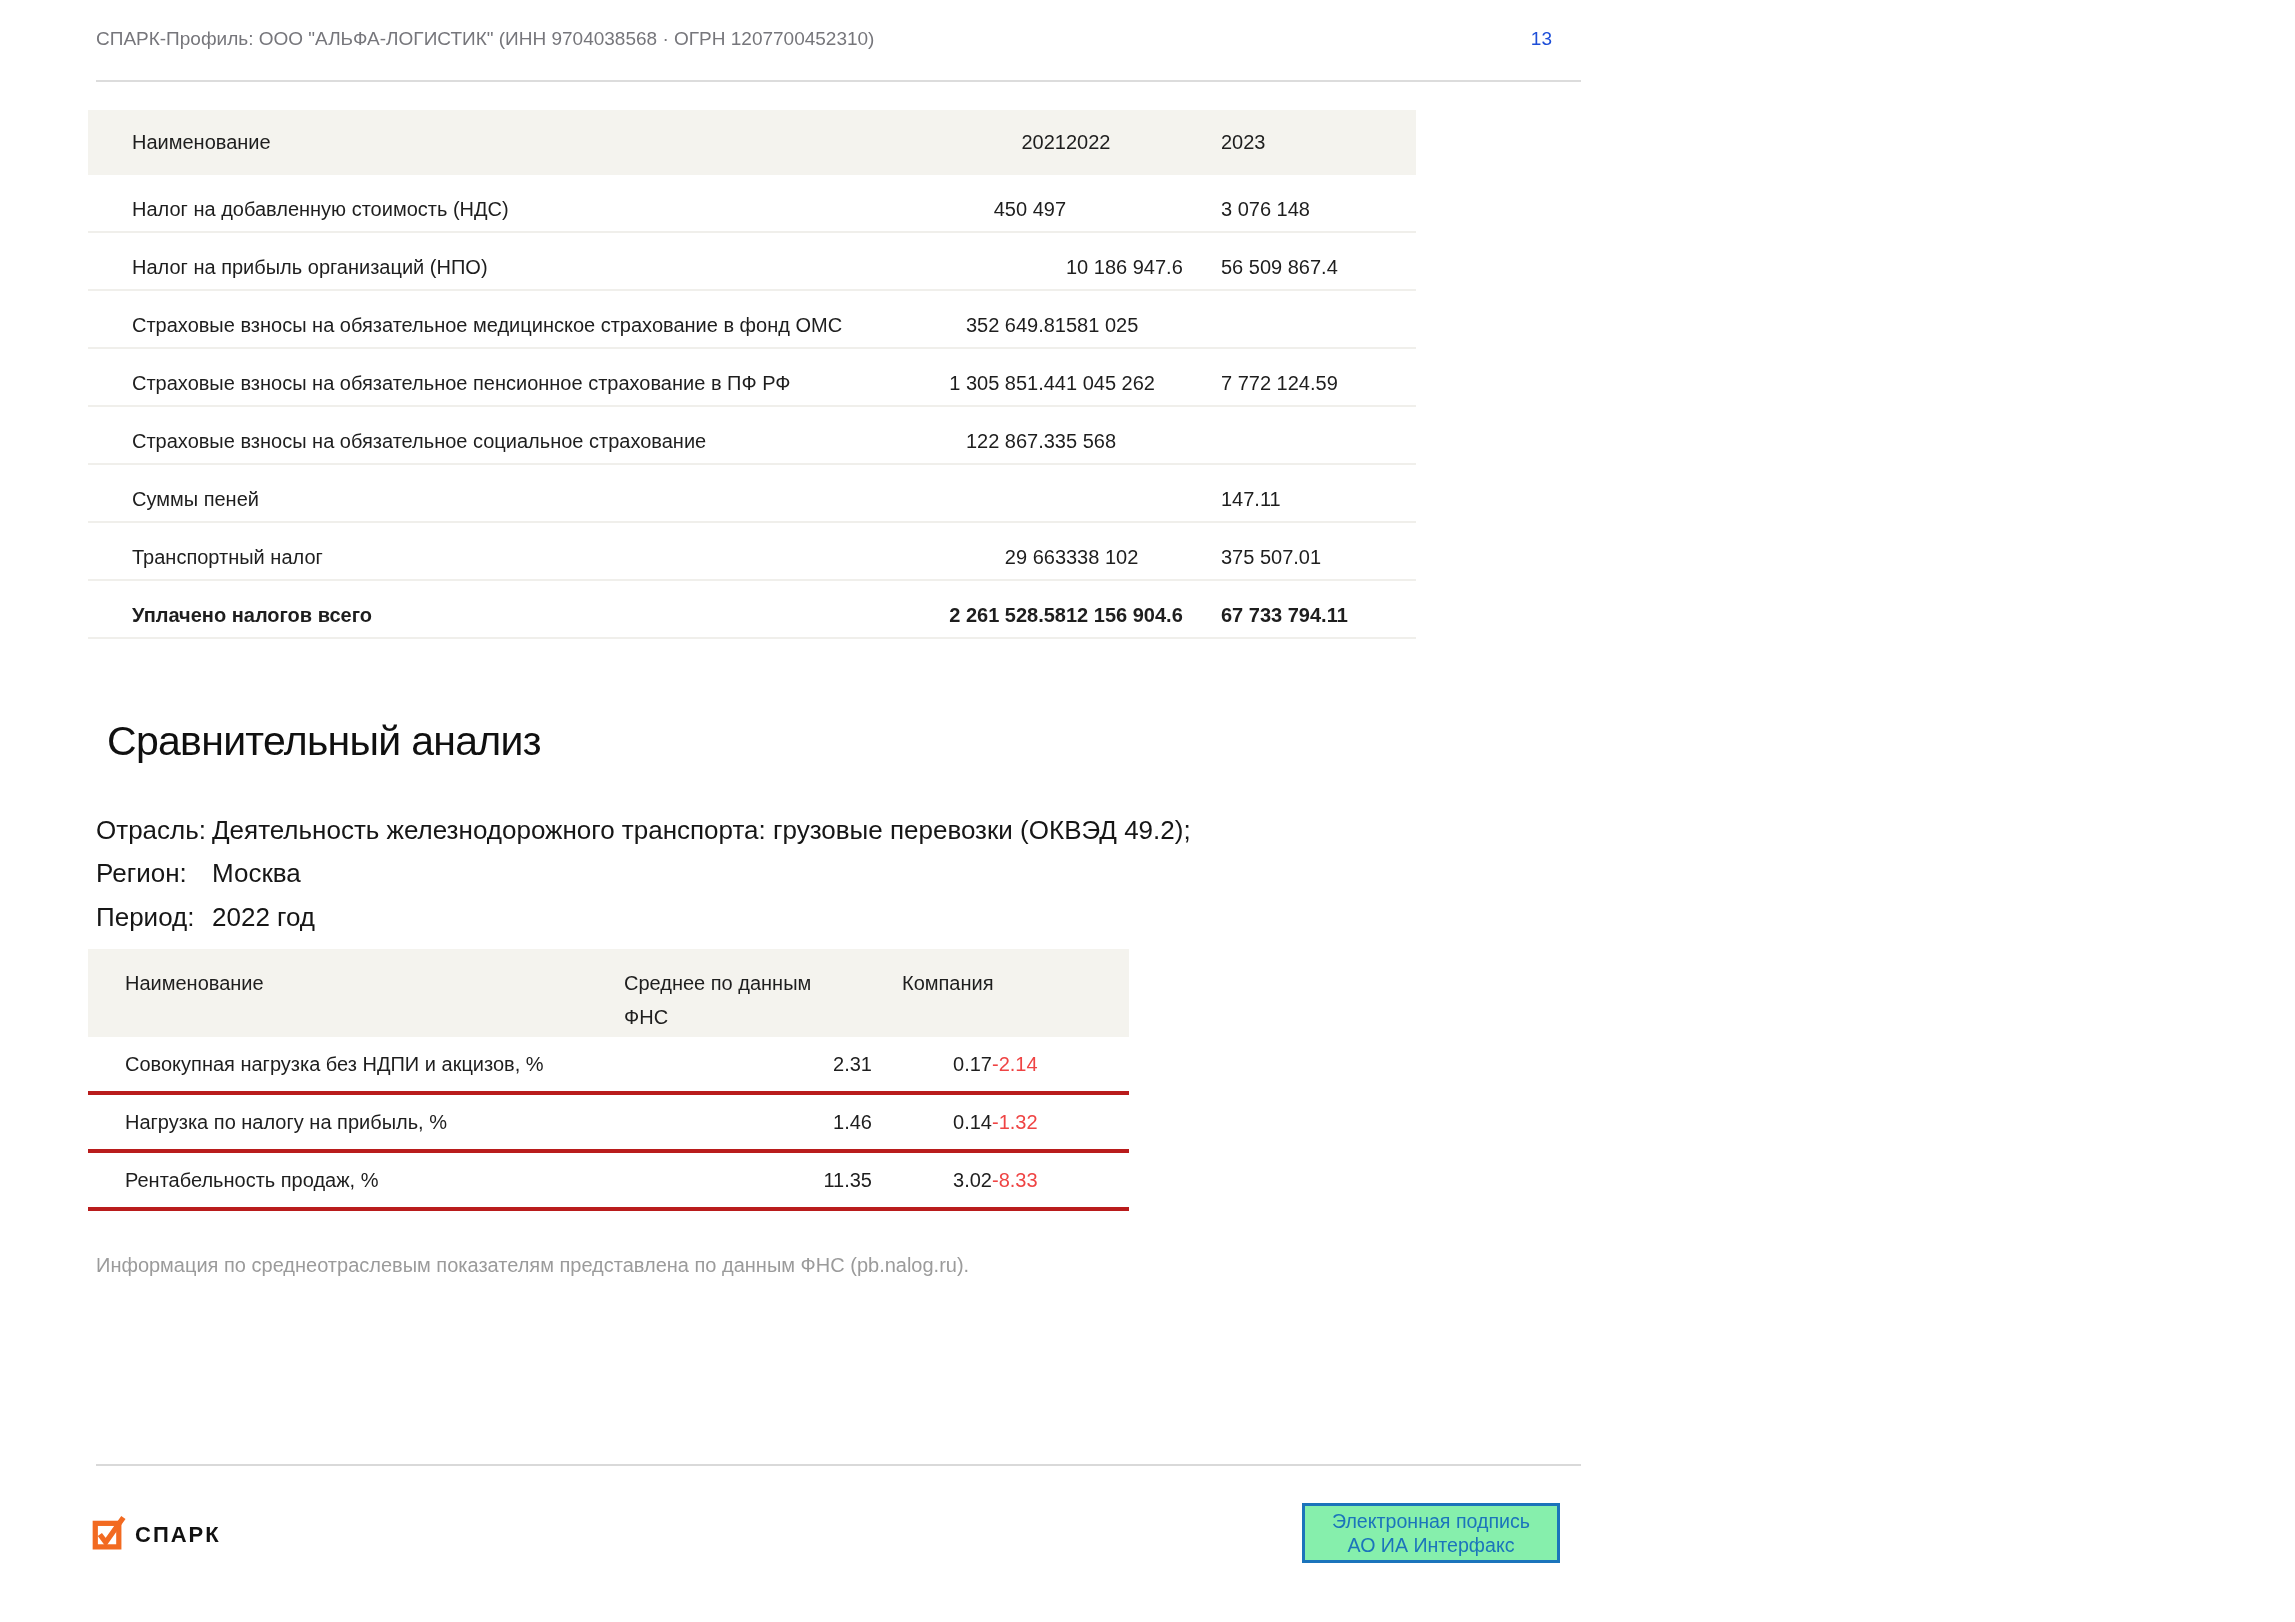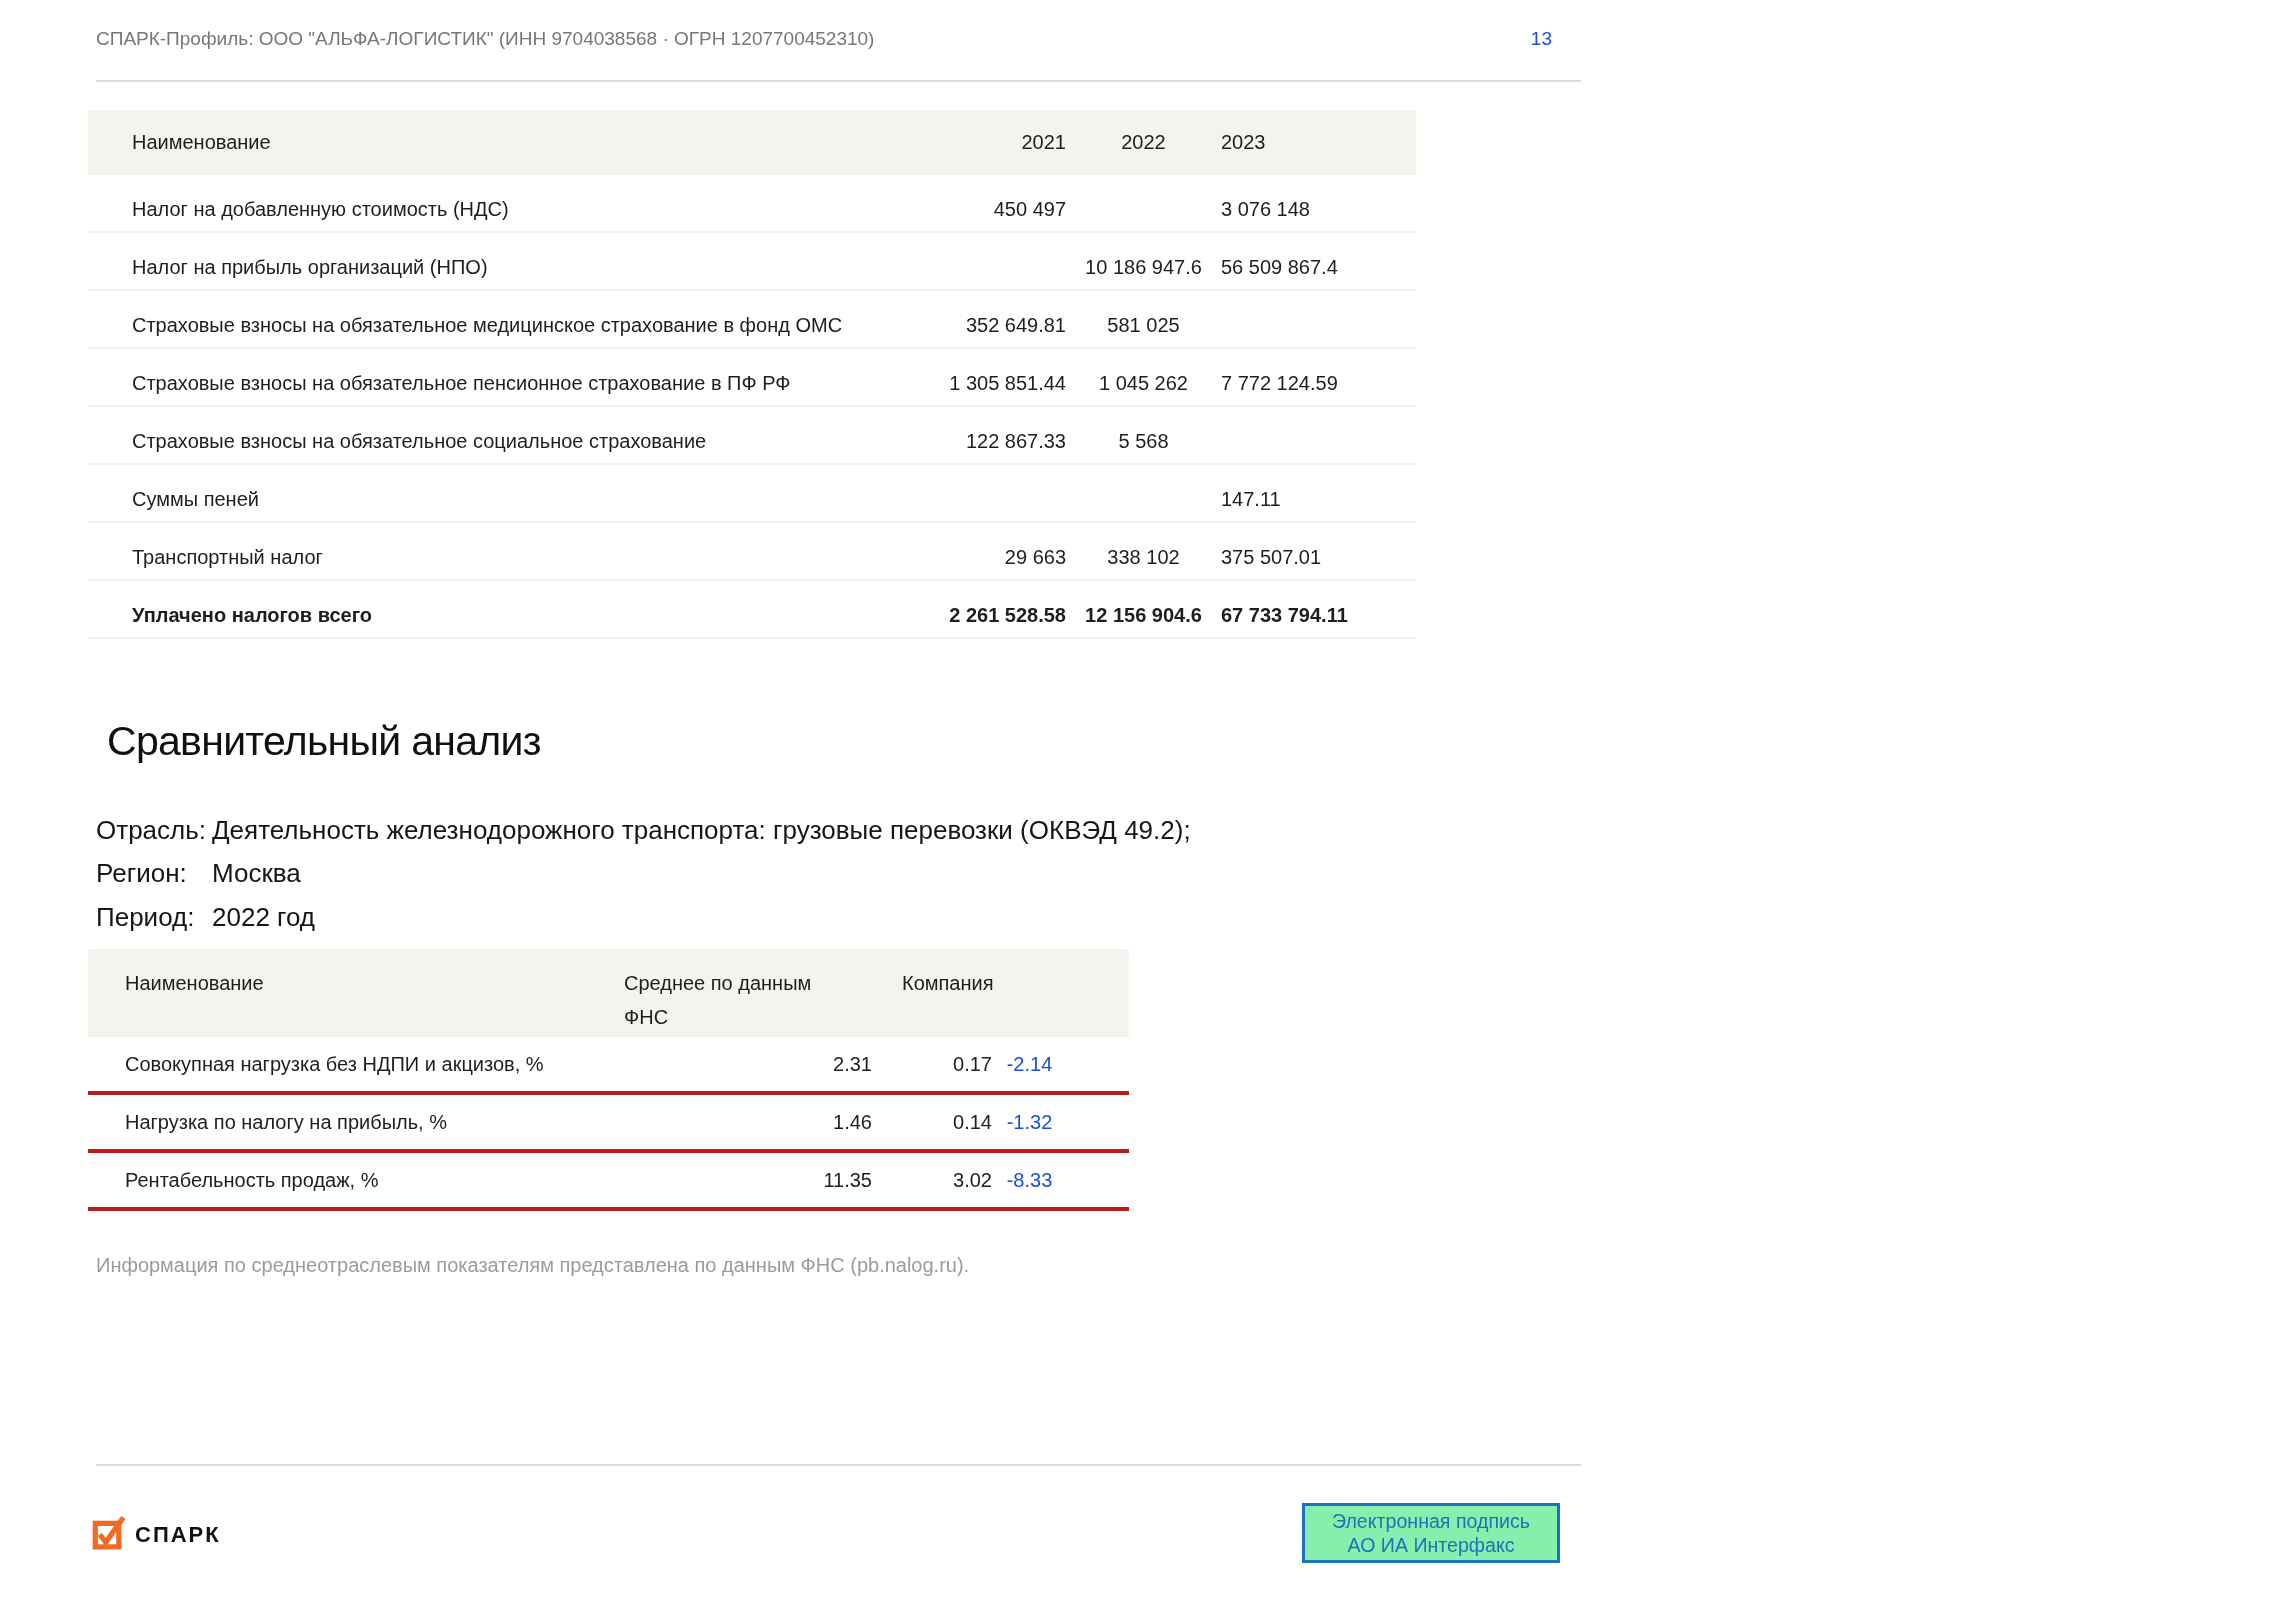--- a/index.html
+++ b/index.html
@@ -16,21 +16,21 @@
 
   
   .t1 { position:absolute; left:88px; top:110px; width:1328px; font-size:20px; }
   .t1-head { height:65px; background:#f4f3ee; display:flex; align-items:center;
              padding:0 35px 0 44px; box-sizing:border-box; }
   .t1-row  { height:58px; display:flex; align-items:center; padding:13px 35px 0 44px;
              box-sizing:border-box; border-bottom:2px solid #f0efeb; }
   .t1-row.total { font-weight:700; }
   .c-name { flex:1; padding-right:13px; }
   .c-n1 { width:155px; text-align:right; }
-  .c-n2 { width:155px; text-align:center; }
+  .c-n2 { width:155px; text-align:left; }
   .c-n3 { width:160px; text-align:left; }
 
   
   .section-title { position:absolute; left:107px; top:718px; font-size:41px; font-weight:400;
                    letter-spacing:-0.7px; color:#101010; }
   .meta { position:absolute; left:96px; top:815px; font-size:26px; color:#161616; }
   .meta-line { line-height:31px; margin-bottom:12.4px; white-space:nowrap; }
   .meta-label { display:inline-block; min-width:116px; }
 
   
@@ -38,21 +38,21 @@
   .t2-head { height:88px; background:#f4f3ee; display:flex; align-items:flex-start;
              padding:17px 62px 0 37px; box-sizing:border-box; line-height:34px; }
   .t2h-name { width:499px; }
   .t2h-avg  { width:190px; margin-right:88px; }
   .t2h-comp { flex:1; }
   .t2-row { height:58px; display:flex; align-items:center; padding:0 62px 0 37px;
             box-sizing:border-box; border-bottom:4px solid #b91c1c; }
   .t2-name { flex:1; padding-right:13px; }
   .t2-avg  { width:164px; text-align:right; }
   .t2-comp { width:120px; text-align:right; }
-  .t2-diff { width:75px; text-align:center; color:#1d4ed8; }
+  .t2-diff { width:75px; text-align:left; color:#ef4444; }
 
   .footnote { position:absolute; left:96px; top:1254px; font-size:20px; color:#9b9b9b; }
 
   
   .rule-bottom { position:absolute; left:96px; top:1464px; width:1485px; height:2px; background:#d9d9d9; }
   .logo { position:absolute; left:92px; top:1514px; display:flex; align-items:center; gap:9px; }
   .logo-text { font-size:22px; font-weight:700; letter-spacing:2px; color:#111111; padding-top:3.9px; }
   .signature { position:absolute; left:1302px; top:1503px; width:258px; height:60px;
                border:3.3px solid #1b74bb; box-sizing:border-box; display:flex; flex-direction:column;
                justify-content:center; align-items:center; color:#1b74bb; font-size:19.6px; line-height:24px;

